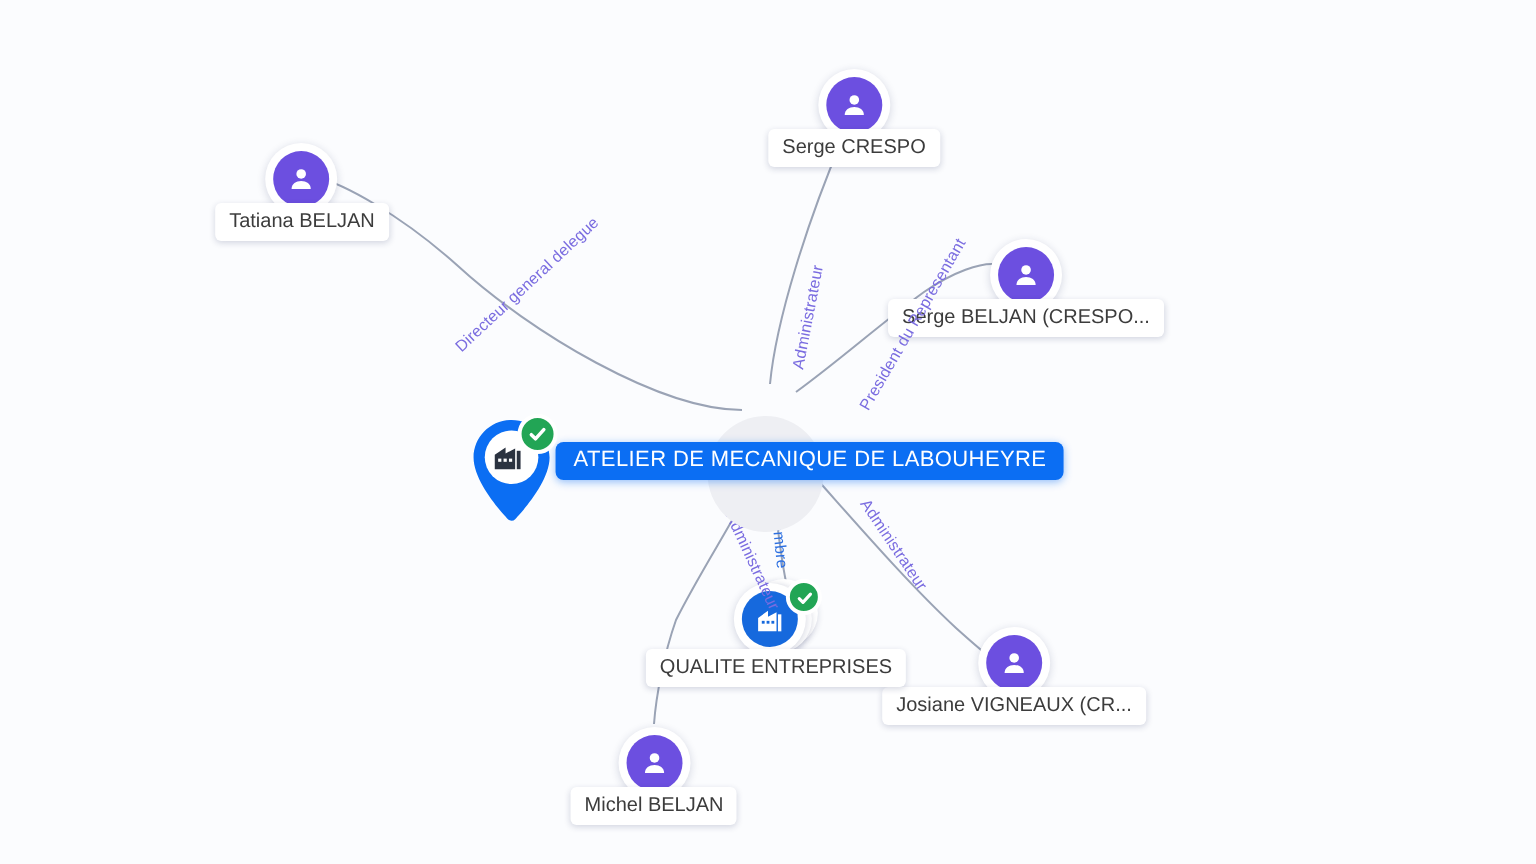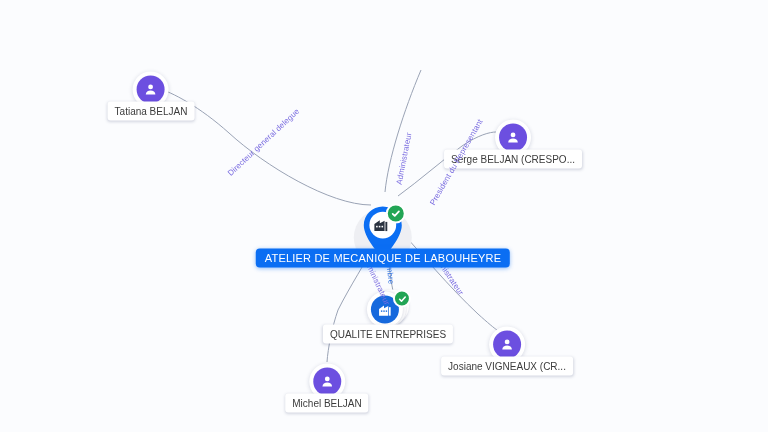--- a/index.html
+++ b/index.html
@@ -207,34 +207,45 @@
       <div class="disc">
         <svg width="16" height="16" viewBox="0 0 24 24" fill="#ffffff">
           <circle cx="12" cy="8.2" r="3.6"></circle>
           <path d="M4.8 19.5c0-3.8 3.3-6 7.2-6s7.2 2.2 7.2 6z"></path>
         </svg>
       </div>
     </div>
     <div class="label">Tatiana BELJAN</div>
   </div>
 
+  <div class="node" style="left:427px; top:59px;">
+    <div class="person-avatar">
+      <div class="disc">
+        <svg width="16" height="16" viewBox="0 0 24 24" fill="#ffffff">
+          <circle cx="12" cy="8.2" r="3.6"></circle>
+          <path d="M4.8 19.5c0-3.8 3.3-6 7.2-6s7.2 2.2 7.2 6z"></path>
+        </svg>
+      </div>
+    </div>
+    <div class="label">Serge CRESPO</div>
+  </div>
 
   <div class="node" style="left:513px; top:144px;">
     <div class="person-avatar">
       <div class="disc">
         <svg width="16" height="16" viewBox="0 0 24 24" fill="#ffffff">
           <circle cx="12" cy="8.2" r="3.6"></circle>
           <path d="M4.8 19.5c0-3.8 3.3-6 7.2-6s7.2 2.2 7.2 6z"></path>
         </svg>
       </div>
     </div>
     <div class="label">Serge BELJAN (CRESPO...</div>
   </div>
 
-  <div class="node" style="left:507px; top:351px;">
+  <div class="node" style="left:507px; top:338px;">
     <div class="person-avatar">
       <div class="disc">
         <svg width="16" height="16" viewBox="0 0 24 24" fill="#ffffff">
           <circle cx="12" cy="8.2" r="3.6"></circle>
           <path d="M4.8 19.5c0-3.8 3.3-6 7.2-6s7.2 2.2 7.2 6z"></path>
         </svg>
       </div>
     </div>
     <div class="label">Josiane VIGNEAUX (CR...</div>
   </div>
@@ -270,21 +281,21 @@
         <svg width="9" height="9" viewBox="0 0 24 24" fill="none" stroke="#ffffff" stroke-width="4.2" stroke-linecap="round" stroke-linejoin="round">
           <path d="M4.5 12.8l5 5 10-11"></path>
         </svg>
       </div>
     </div>
     <div class="label">QUALITE ENTREPRISES</div>
   </div>
 
   <div class="pin-node" style="left:383px; top:236px;">
     <div class="pin-halo"></div>
-    <div style="position:relative; display:flex; flex-direction:column; align-items:center;justify-content:center;">
+    <div style="position:relative; display:flex; flex-direction:row; align-items:center;justify-content:center;">
       <div class="pin-shape">
         <svg width="44" height="56" viewBox="0 0 44 56" xmlns="http://www.w3.org/2000/svg">
           <path d="M22 2C11.5 2 3 10.4 3 20.8c0 12.9 15.9 29.4 17.2 30.8a2.5 2.5 0 0 0 3.6 0C25.1 50.2 41 33.7 41 20.8 41 10.4 32.5 2 22 2z" fill="#0b6ef3"></path>
           <circle cx="22" cy="20.6" r="13.4" fill="#ffffff"></circle>
           <g fill="#2b3340">
             <path d="M13.6 26.6v-7.2l5.4-3.6v2.9l4.8-2.5v10.4z"></path>
             <rect x="24.6" y="17.4" width="1.9" height="9.2"></rect>
             <rect x="15.3" y="21.3" width="1.6" height="1.6" fill="#ffffff"></rect>
             <rect x="18" y="21.3" width="1.6" height="1.6" fill="#ffffff"></rect>
             <rect x="20.7" y="21.3" width="1.6" height="1.6" fill="#ffffff"></rect>

